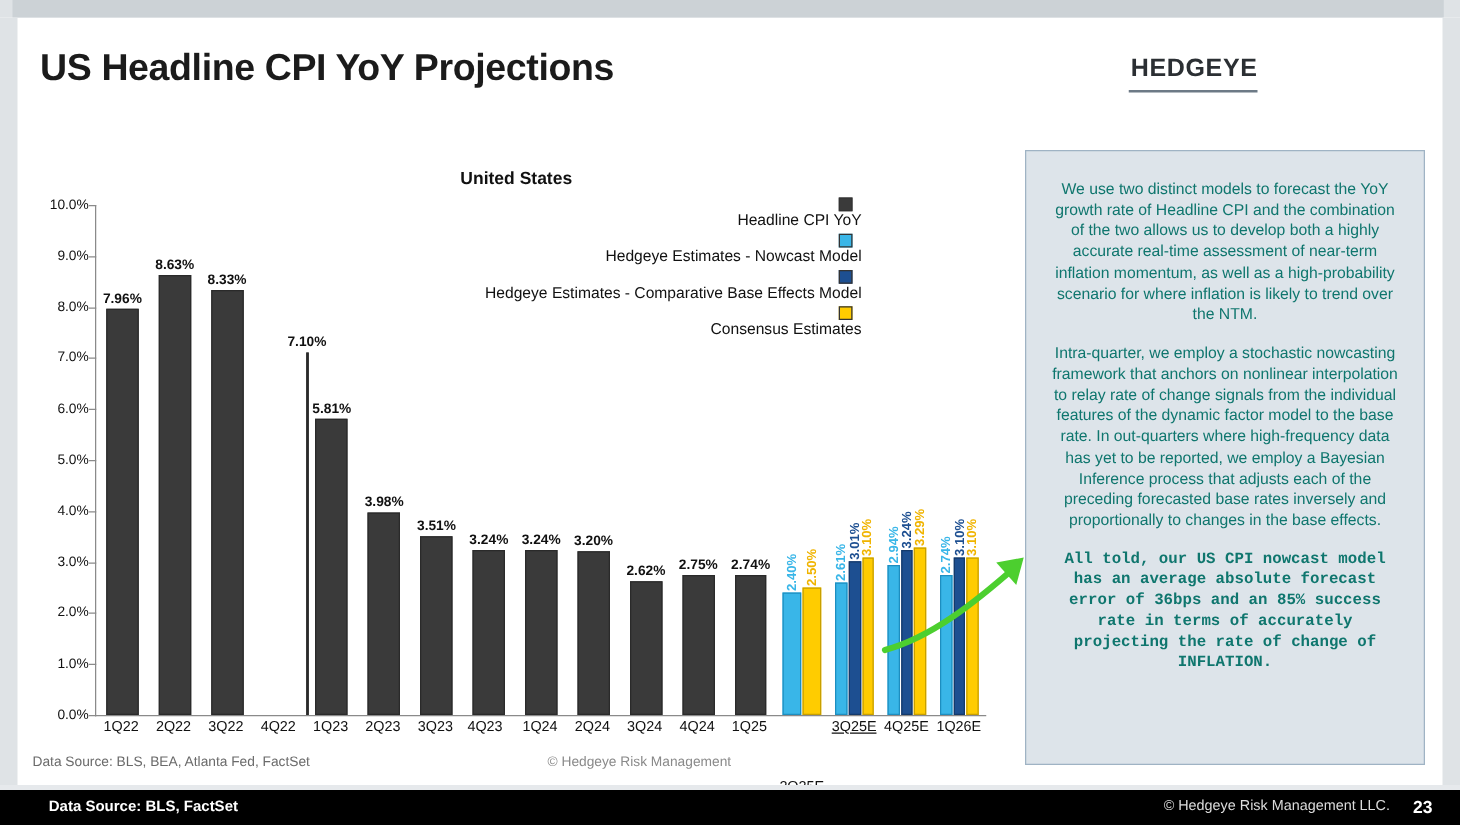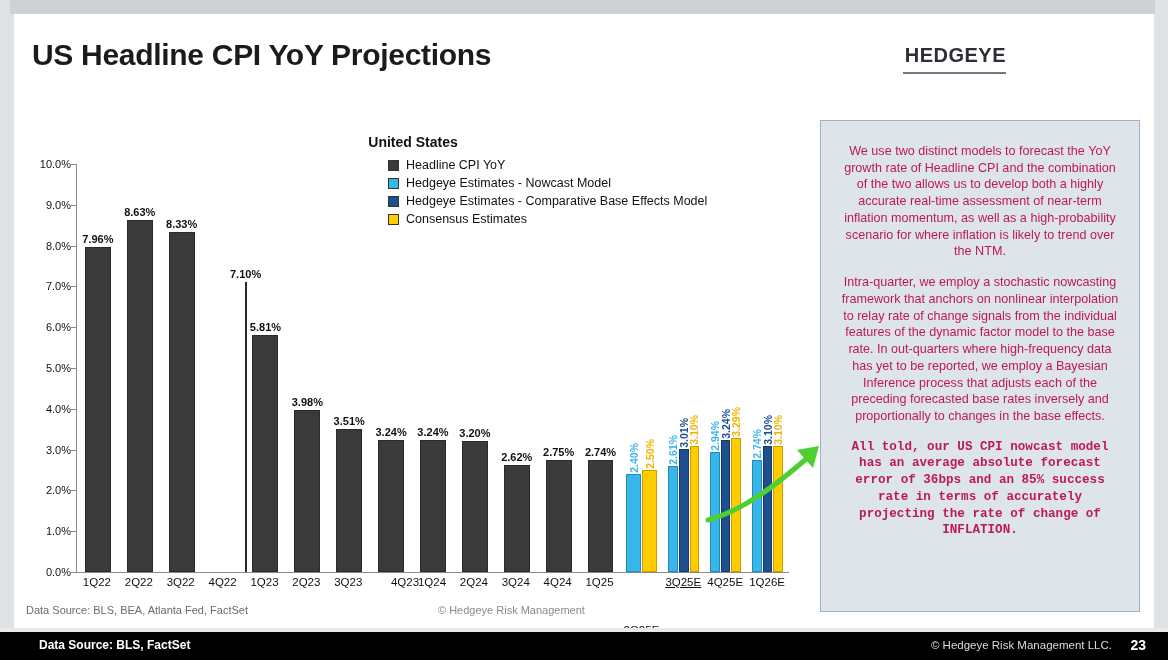--- a/index.html
+++ b/index.html
@@ -33,21 +33,21 @@
     position:absolute;right:30px;top:72px;width:103px;height:2px;background:#6d7a86;
   }
 
   
   .chart-wrap{position:absolute;left:18px;top:118px;width:790px;height:500px;}
   .chart-title{
     position:absolute;left:0;top:16px;width:790px;text-align:center;
     font-size:14px;font-weight:bold;color:#111;
   }
   .legend{position:absolute;left:370px;top:40px;font-size:12.5px;color:#111;}
-  .legend-row{display:flex;align-items:center;margin-bottom:4px;}
+  .legend-row{display:flex;align-items:flex-end;margin-bottom:4px;flex-direction:column;}
   .legend-swatch{width:11px;height:11px;margin-right:7px;border:1px solid #333;box-sizing:border-box;}
   .plot{
     position:absolute;left:58px;top:46px;width:712px;height:408px;
     border-left:1px solid #8a8a8a;border-bottom:1px solid #8a8a8a;
   }
   .ytick{
     position:absolute;right:100%;margin-right:6px;transform:translateY(-50%);
     font-size:11px;color:#111;white-space:nowrap;
   }
   .ytickline{
@@ -79,21 +79,21 @@
   .copyright{
     position:absolute;left:420px;top:486px;font-size:11px;color:#8a8a8a;
   }
   .arrow{position:absolute;left:58px;top:46px;width:712px;height:408px;pointer-events:none;}
 
   
   .commentary{
     position:absolute;left:820px;top:120px;width:320px;height:492px;
     background:#dde4ea;border:1px solid #9fb3c4;
     box-sizing:border-box;padding:22px 18px;
-    font-size:12.6px;line-height:1.33;color:#be185d;text-align:center;
+    font-size:12.6px;line-height:1.33;color:#0f766e;text-align:center;
   }
   .commentary p{margin:0 0 14px 0;}
   .commentary p.bold{font-weight:bold;margin-bottom:0;font-family:Liberation Mono, monospace;}
 
   
   .footer{position:absolute;left:0;bottom:0;width:1168px;height:28px;background:#000;}
   .footer-left{position:absolute;left:24px;top:6px;font-size:12px;font-weight:bold;color:#fff;padding-left:15px;}
   .footer-right{position:absolute;right:56px;top:7px;font-size:11.5px;color:#dcdcdc;}
   .footer-page{position:absolute;right:22px;top:5px;font-size:14px;font-weight:bold;color:#fff;}
   .footer-strip{position:absolute;left:0;bottom:28px;width:1168px;height:4px;background:#e6e9ec;}
@@ -275,21 +275,21 @@
     </div>
 
     <div class="xlabels" id="xlabels">
         <div class="xlabel" style="left: 20.9412px;">1Q22</div>
         <div class="xlabel" style="left: 62.8235px;">2Q22</div>
         <div class="xlabel" style="left: 104.706px;">3Q22</div>
         <div class="xlabel" style="left: 146.588px;">4Q22</div>
         <div class="xlabel" style="left: 188.471px;">1Q23</div>
         <div class="xlabel" style="left: 230.353px;">2Q23</div>
         <div class="xlabel" style="left: 272.235px;">3Q23</div>
-        <div class="xlabel" style="left: 329px;">4Q23</div>
+        <div class="xlabel" style="left: 312px;">4Q23</div>
         <div class="xlabel" style="left: 356px;">1Q24</div>
         <div class="xlabel" style="left: 397.882px;">2Q24</div>
         <div class="xlabel" style="left: 439.765px;">3Q24</div>
         <div class="xlabel" style="left: 481.647px;">4Q24</div>
         <div class="xlabel" style="left: 523.529px;">1Q25</div>
         <div class="xlabel" style="left: 565.412px; margin-top: 48px;">2Q25E</div>
         <div class="xlabel" style="left: 607.294px; text-decoration: underline;">3Q25E</div>
         <div class="xlabel" style="left: 649.176px;">4Q25E</div>
         <div class="xlabel" style="left: 691.059px;">1Q26E</div>
       </div>

